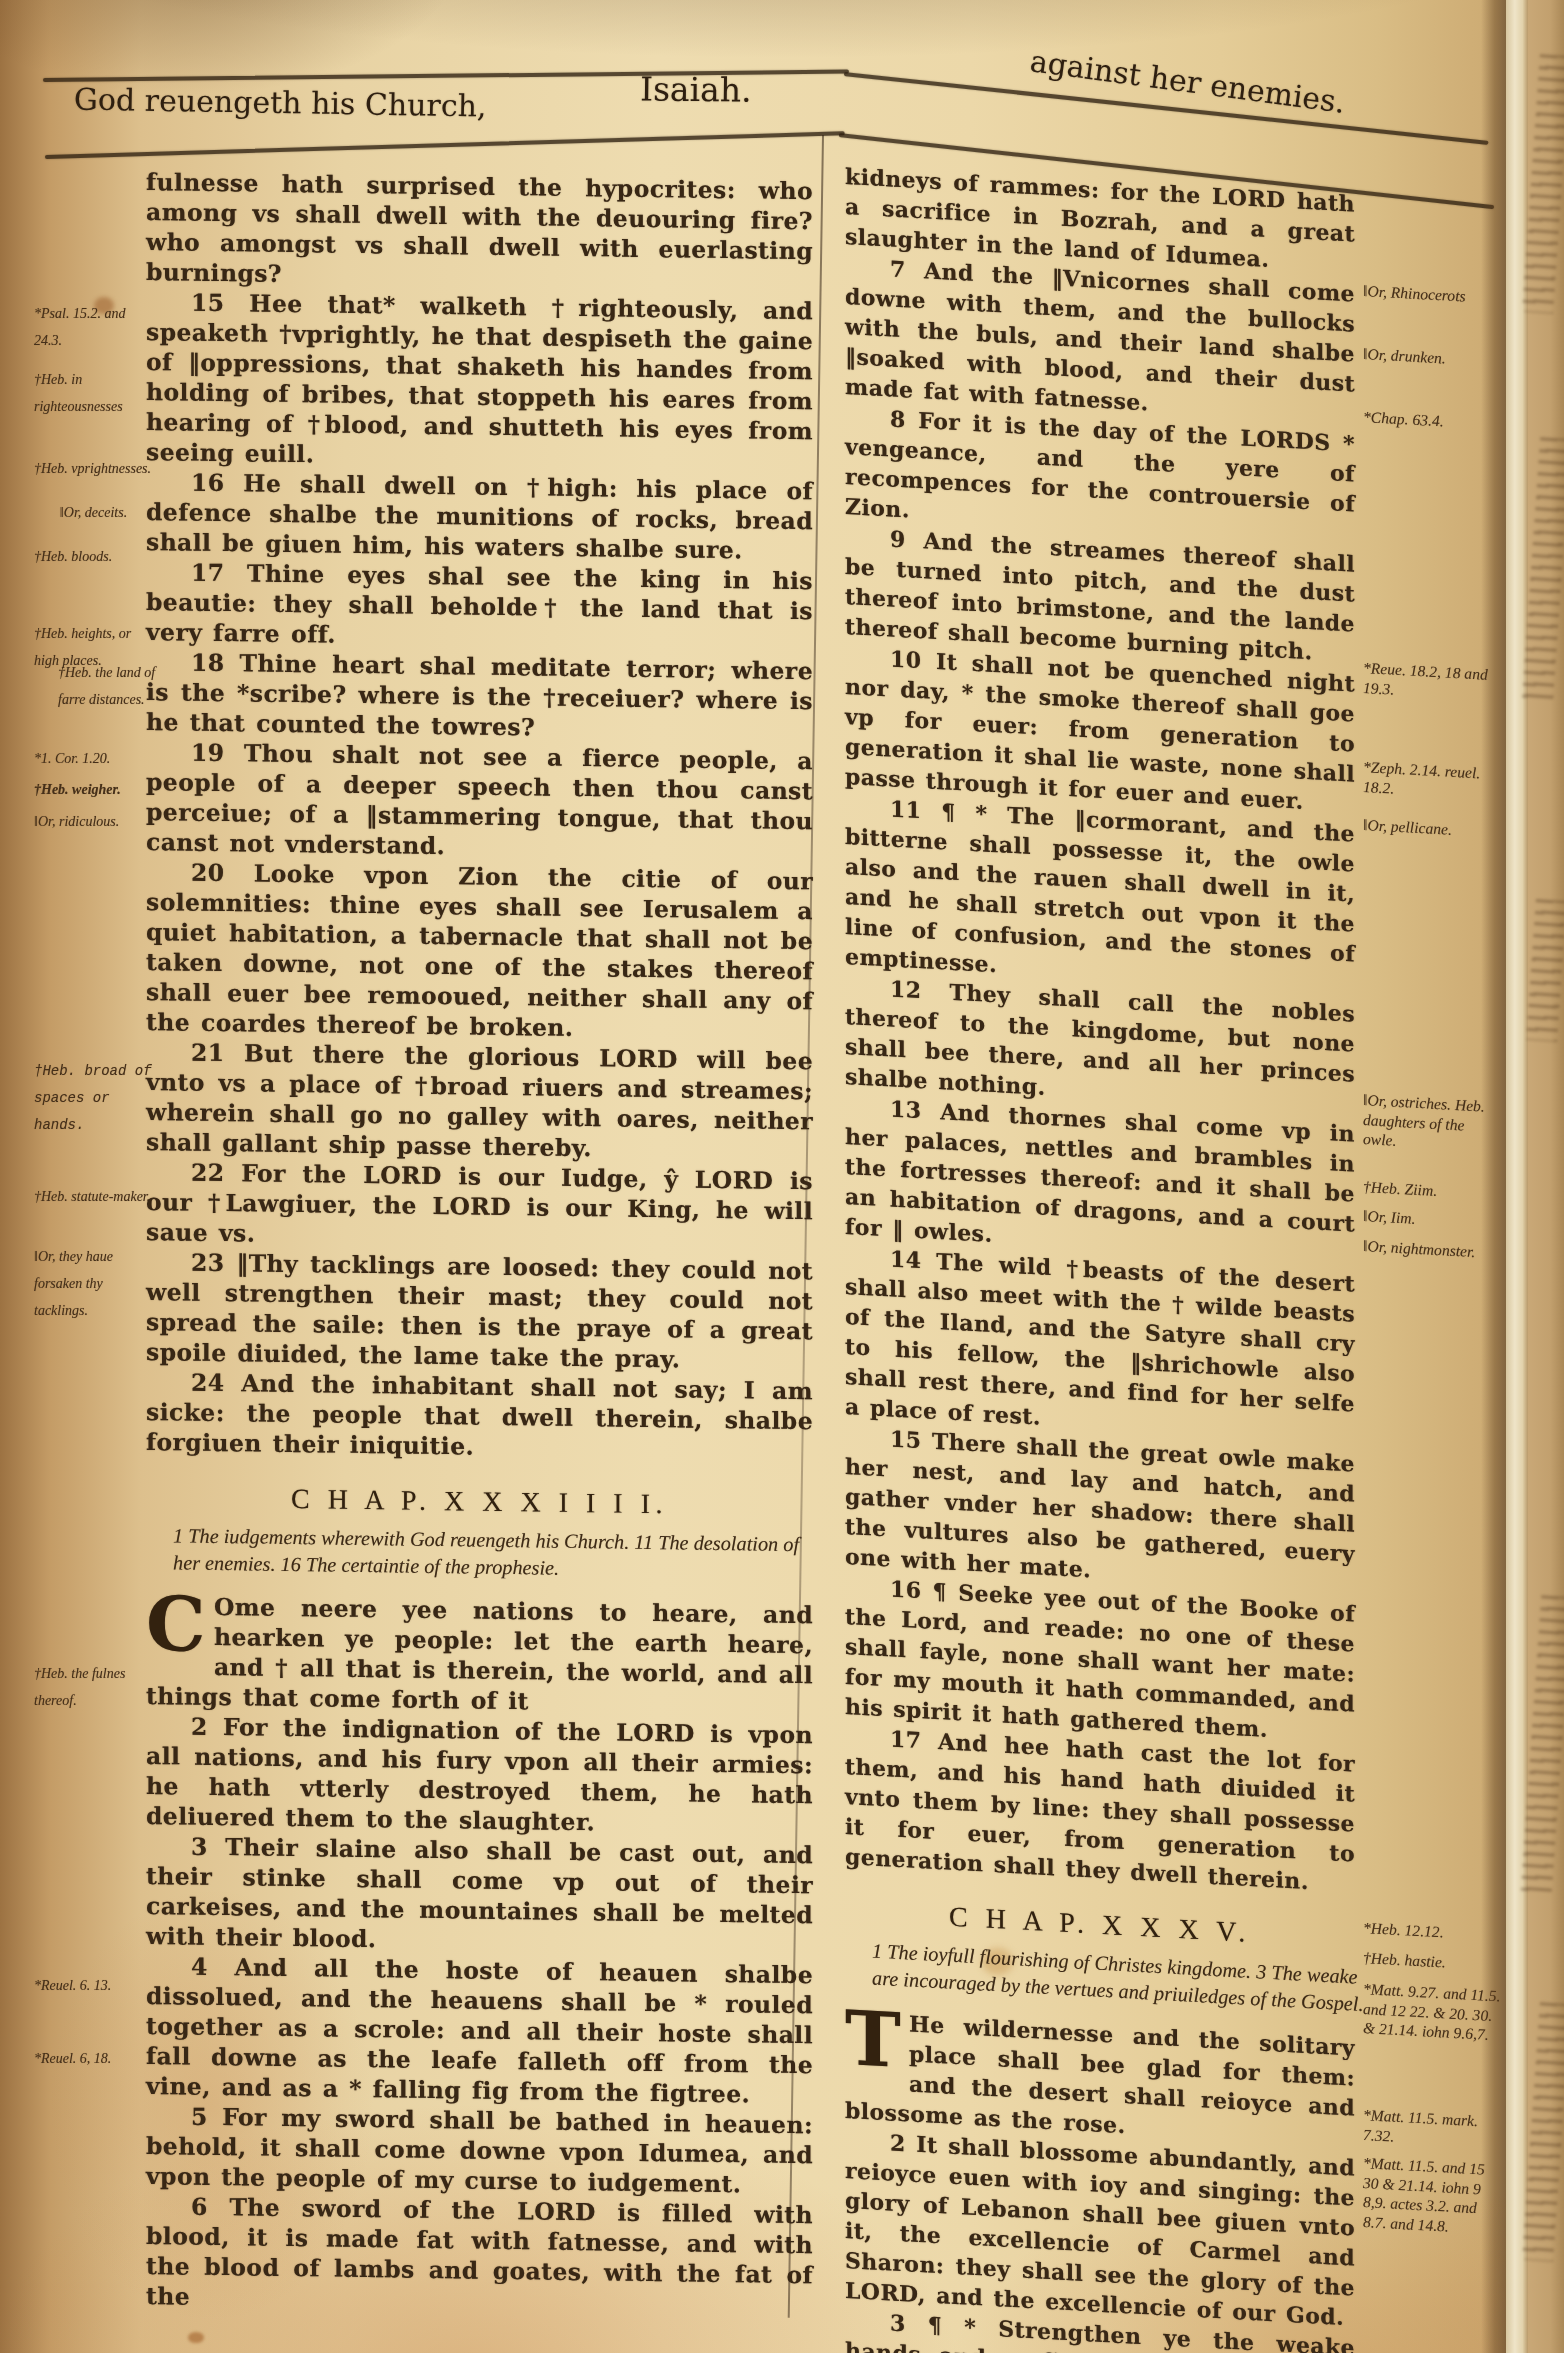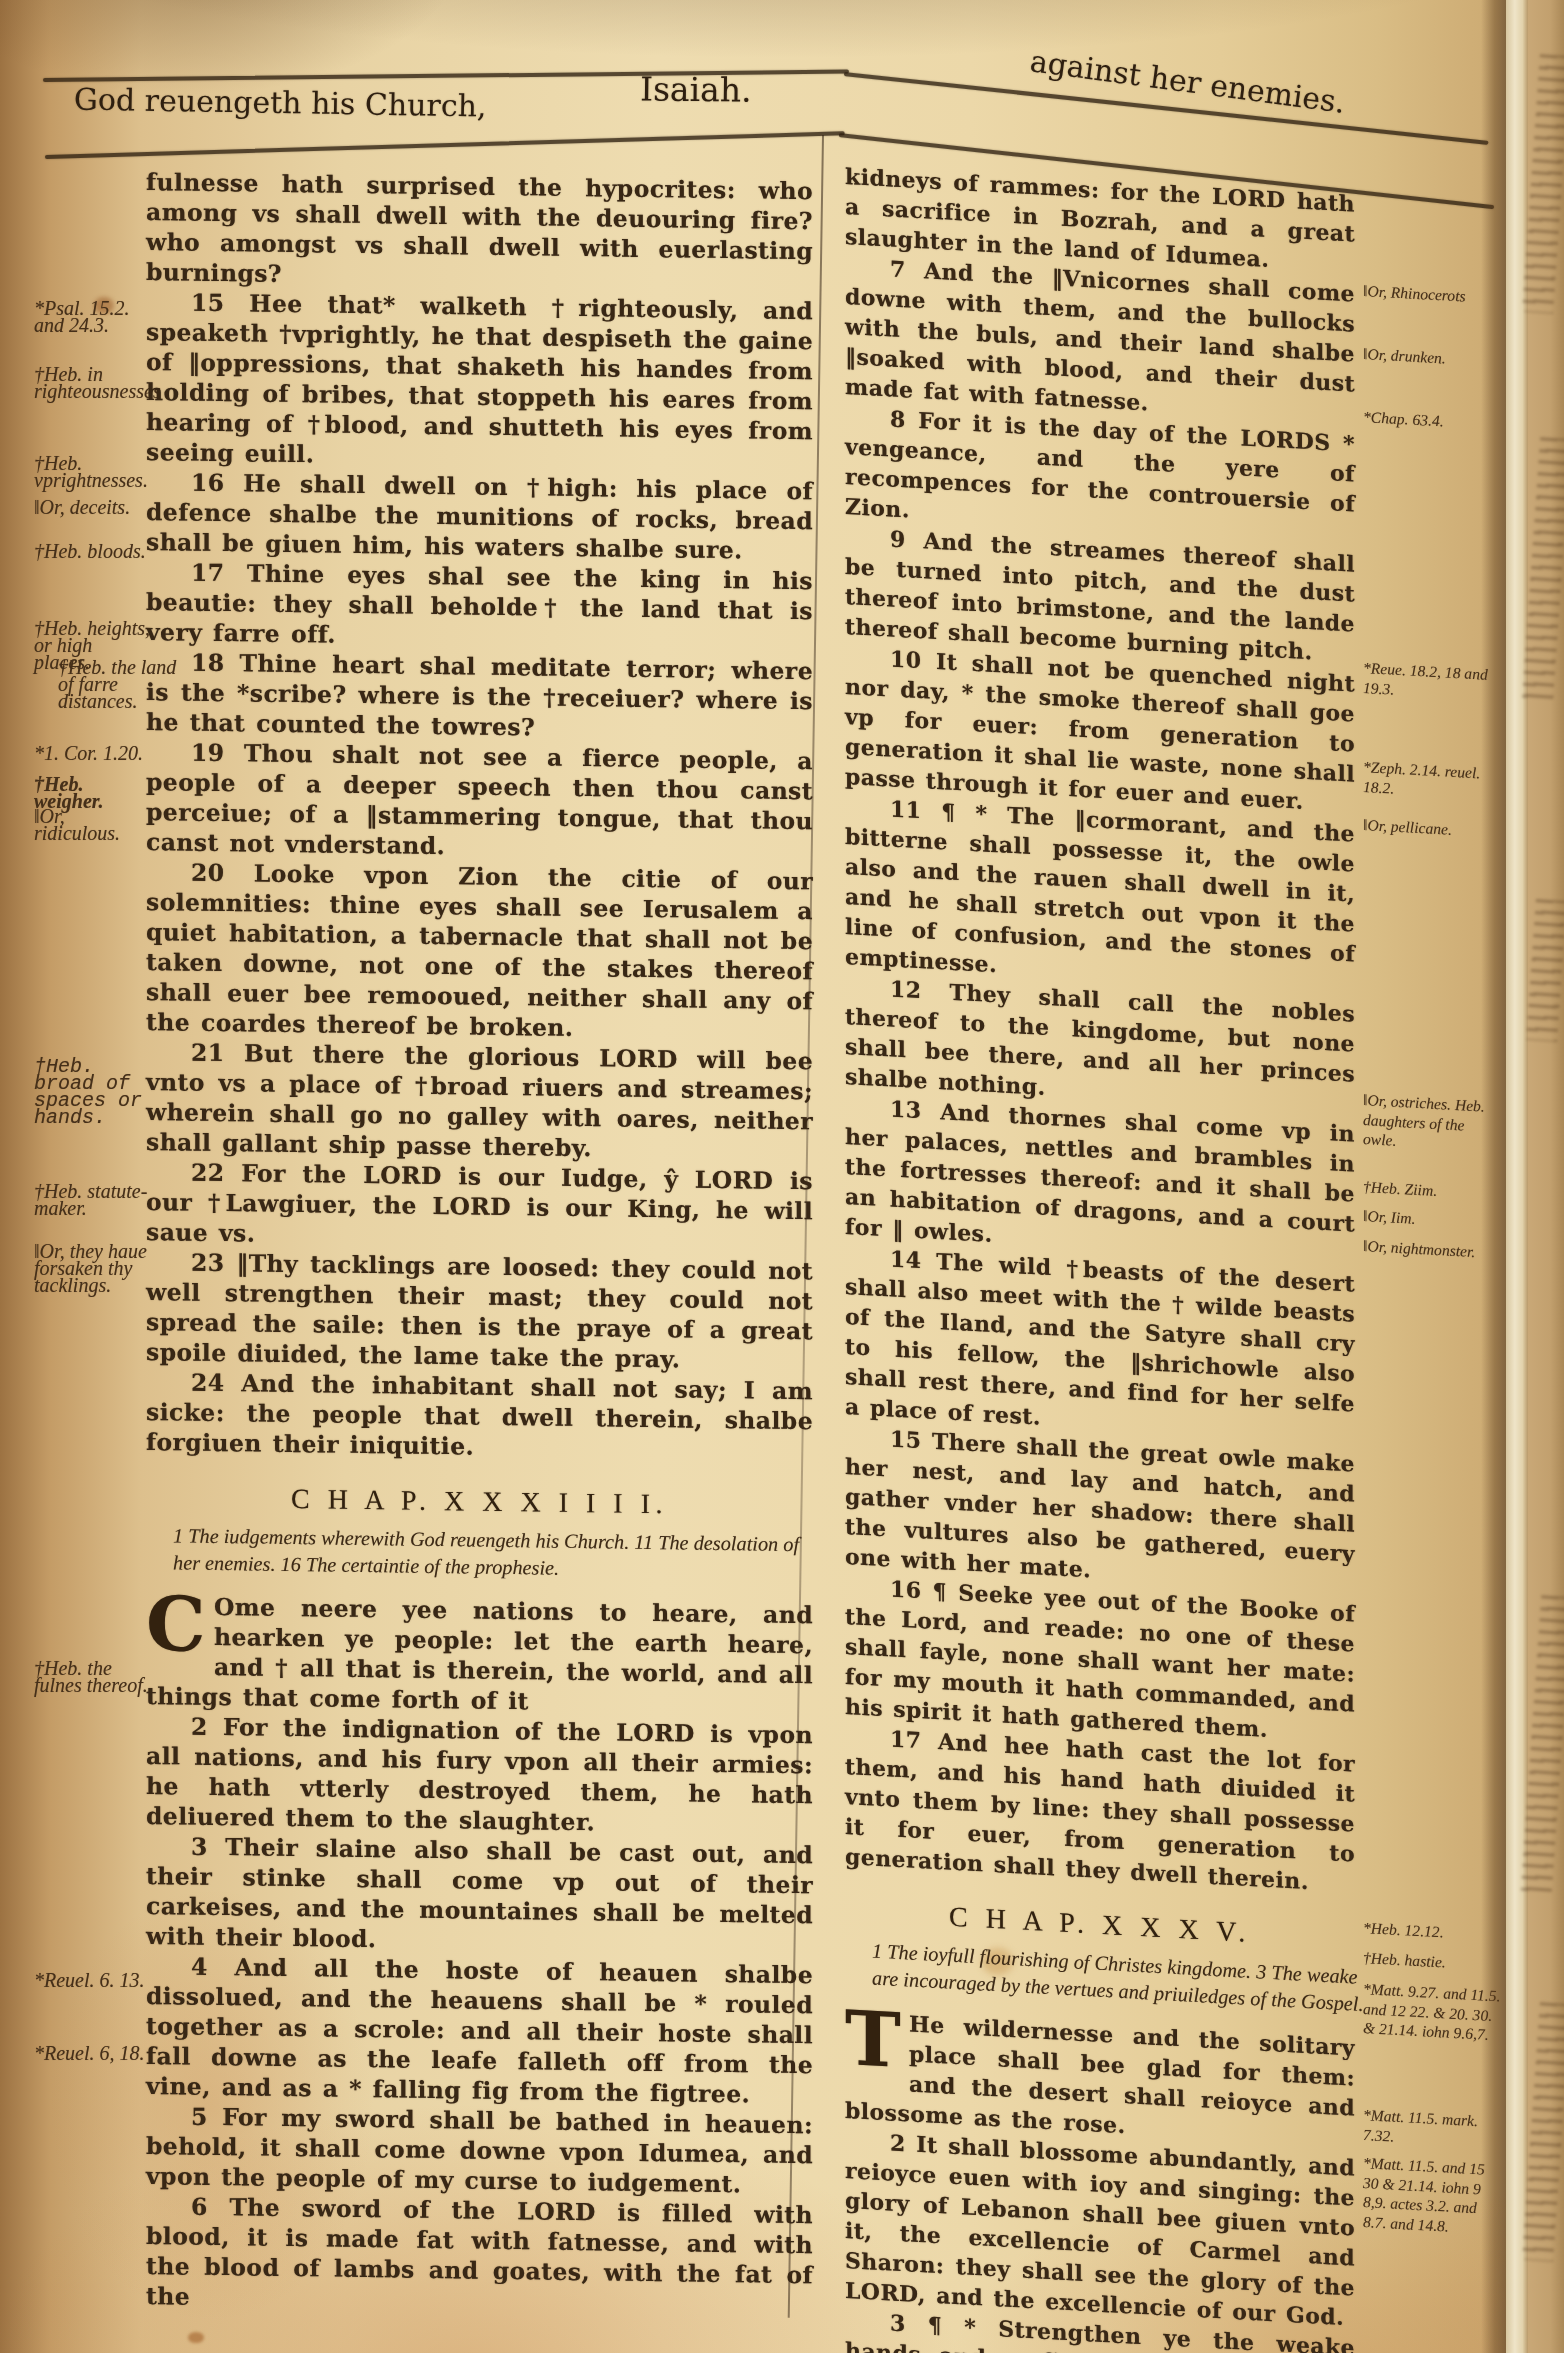--- a/index.html
+++ b/index.html
@@ -58,21 +58,21 @@
     text-align:left;text-shadow:0 0 0.8px rgba(61,42,22,.4);
   }
   .dropcap{
     float:left;font-size:75px;line-height:58px;padding:3.1px 7.8px 0 0;
     font-weight:700;color:#33220f;
   }
   
   .margin-note{
     position:absolute;width:119px;
     font-family:"Liberation Serif",serif;font-style:italic;font-weight:400;
-    font-size:20px;line-height:17px;color:#452f19;
+    font-size:14px;line-height:27px;color:#452f19;
     text-shadow:0 0 0.8px rgba(69,47,25,.4);
   }
   #left-margin .margin-note{left:34px;}
   #right-col .margin-note{left:518px;width:138px;font-size:15.6px;line-height:19.6px;}
   
   #divider{position:absolute;left:822px;top:135px;width:2.3px;height:2183px;
     background:linear-gradient(180deg,rgba(46,30,16,.55),rgba(46,30,16,.3) 60%,rgba(46,30,16,.5));
     transform:rotate(0.9deg);transform-origin:top center;filter:blur(0.3px);}
 </style>
 </head>
@@ -93,21 +93,21 @@
 <div class="running" style="left:1029px;top:64px;font-size:30px;transform:rotate(7.6deg);">against her enemies.</div>
 <div class="rule" style="left:45px;top:155px;width:800px;transform:rotate(-1.7deg);"></div>
 <div class="rule" style="left:839px;top:133px;width:659px;transform:rotate(6.3deg);"></div>
 
 <div id="divider"></div>
 
 <div id="left-margin">
     <div class="margin-note" style="top: 300px;">*Psal. 15.2. and 24.3.</div>
     <div class="margin-note" style="top: 366px;">†Heb. in righteousnesses</div>
     <div class="margin-note" style="top: 455px;">†Heb. vprightnesses.</div>
-    <div class="margin-note" style="top: 499px;">‖Or, deceits.</div>
+    <div class="margin-note" style="top: 499px; text-align: center;">‖Or, deceits.</div>
     <div class="margin-note" style="top: 543px;">†Heb. bloods.</div>
     <div class="margin-note" style="top: 620px;">†Heb. heights, or high places.</div>
     <div class="margin-note" style="top: 659px; margin-left: 24px;">†Heb. the land of farre distances.</div>
     <div class="margin-note" style="top: 745px;">*1. Cor. 1.20.</div>
     <div class="margin-note" style="top: 776px; font-weight: bold;">†Heb. weigher.</div>
     <div class="margin-note" style="top: 808px;">‖Or, ridiculous.</div>
     <div class="margin-note" style="top: 1058px; font-family: Liberation Mono, monospace;">†Heb. broad of spaces or hands.</div>
     <div class="margin-note" style="top: 1183px;">†Heb. statute-maker.</div>
     <div class="margin-note" style="top: 1243px;">‖Or, they haue forsaken thy tacklings.</div>
     <div class="margin-note" style="top: 1660px;">†Heb. the fulnes thereof.</div>

